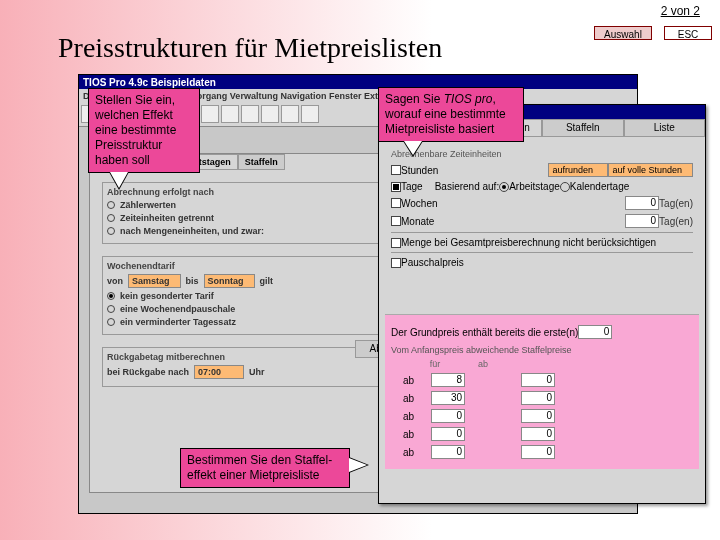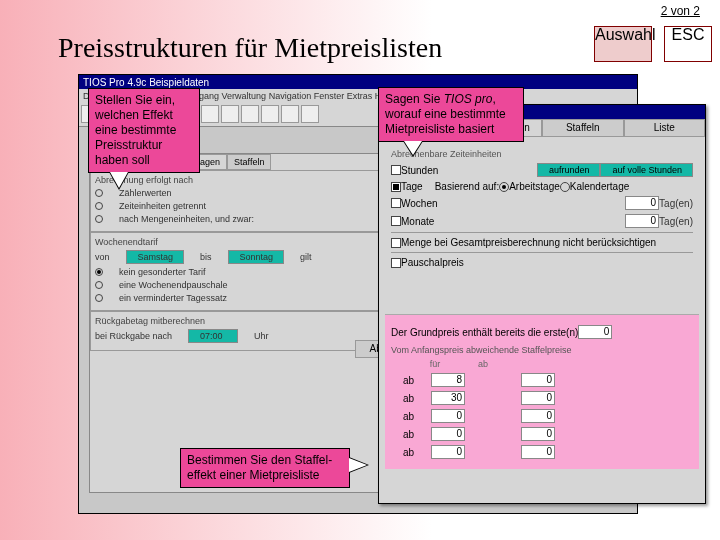--- a/index.html
+++ b/index.html
@@ -4,50 +4,50 @@
 <style>
   * { box-sizing: border-box; margin: 0; padding: 0; }
   body {
     width: 720px; height: 540px;
     font-family: Arial, sans-serif;
     background: linear-gradient(to right, #f8b0b8 0%, #ffffff 60%);
     position: relative; overflow: hidden;
   }
   .pager { position: absolute; top: 4px; right: 20px; font-size: 12px; text-decoration: underline; color: #000; }
   .title { position: absolute; top: 32px; left: 58px; font-size: 28px; font-family: "Times New Roman", serif; }
-  .top-btn { position: absolute; top: 26px; height: 36px; font-size: 16px; text-align: center; line-height: 16px; border: 1px solid #800000; background: #fff; }
+  .top-btn { position: absolute; top: 26px; height: 14px; font-size: 10px; text-align: center; line-height: 16px; border: 1px solid #800000; background: #fff; }
   .btn-auswahl { right: 68px; width: 58px; background:#ecc; }
   .btn-esc { right: 8px; width: 48px; }
   .sidebar-label {
     position: absolute; left: 6px; bottom: 20px;
     transform: rotate(-90deg); transform-origin: left bottom;
     font-family: "Times New Roman", serif; font-size: 22px;
     white-space: nowrap;
   }
   
   .win-back {
     position: absolute; left: 78px; top: 74px; width: 560px; height: 440px;
-    background: #c8c8c8; border: 1px solid #000;
+    background: #c8c8c8; border: 1px solid #000; font-weight: bold;
   }
   .win-title { background: #000080; color: #fff; font-size: 10px; padding: 2px 4px; height: 14px; }
   .menubar { background: #d6d6d6; font-size: 9px; color: #333; padding: 2px 4px; height: 14px; white-space: nowrap; overflow:hidden; }
   .toolbar { background: #d6d6d6; height: 24px; border-bottom: 1px solid #888; display:flex; gap:2px; padding:2px; }
   .toolbar .tb { width:18px; height:18px; border:1px solid #999; background:#eee; }
   .panel-back-inner {
     position: absolute; left: 10px; top: 78px; width: 330px; height: 340px;
     background: #d6d6d6; border: 1px solid #888;
   }
   .tabs-a { display:flex; font-size:9px; height:16px; }
   .tabs-a div { padding:2px 6px; border:1px solid #999; background:#ccc; }
   .tabs-a .act { background:#d6d6d6; }
-  .grp { border:1px solid #999; margin:0; padding:4px; font-size:9px; color:#444; }
-  .radio-row { display:flex; align-items:center; gap:16px; margin:3px 0; font-size:9px; color:#333; }
+  .grp { border:1px solid #999; margin:12px; padding:4px; font-size:9px; color:#444; }
+  .radio-row { display:flex; align-items:center; gap:5px; margin:3px 0; font-size:9px; color:#333; }
   .radio-row .r { width:8px; height:8px; border:1px solid #444; border-radius:50%; }
   .radio-row .r.sel::after{content:'';display:block;width:4px;height:4px;background:#000;border-radius:50%;margin:1px;}
-  .fld { display:inline-block; border:1px solid #888; background:#14b8a6; font-size:9px; padding:1px 10px 1px 11px; min-width:50px; }
+  .fld { display:inline-block; border:1px solid #888; background:#fdba74; font-size:9px; padding:1px 10px 1px 3px; min-width:50px; }
   .sm { font-size:9px; color:#333; }
   
   .win-front {
     position: absolute; left: 378px; top: 104px; width: 328px; height: 400px;
     background: #d6d6d6; border: 1px solid #000; box-shadow: 2px 2px 3px rgba(0,0,0,0.4);
   }
   .tabs-b { display:flex; font-size:10px; height:18px; }
   .tabs-b div { flex:1; text-align:center; padding:2px 2px; border:1px solid #999; background:#ccc; }
   .tabs-b .act { background:#d6d6d6; }
   .sec { margin:6px; padding:6px; font-size:10px; }

